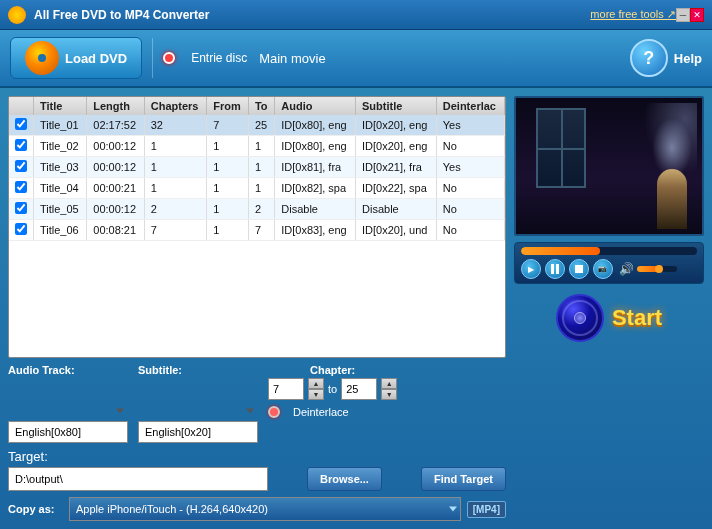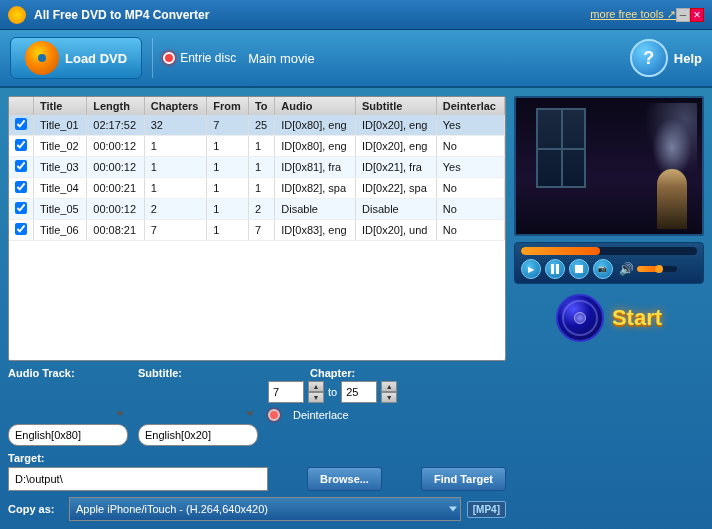--- a/index.html
+++ b/index.html
@@ -111,21 +111,21 @@
       width: 14px; height: 5px;
       background: linear-gradient(180deg, #ffe080 0%, #ffc030 100%);
       border-radius: 2px 2px 0 0;
       position: absolute;
       top: -4px; left: 0;
     }
 
     .separator { width: 1px; height: 40px; background: rgba(255,255,255,0.3); margin: 0 4px; }
 
     .disc-option {
-      display: flex; align-items: center; gap: 5px;
+      display: flex; align-items: center; gap: 16px;
       color: white; font-size: 12px; cursor: pointer;
     }
     .radio-dot {
       width: 12px; height: 12px;
       border-radius: 50%;
       border: 2px solid #fff;
       background: #ff4040;
       box-shadow: 0 0 4px #ff0000;
     }
 
@@ -227,21 +227,21 @@
       gap: 3px;
     }
     .control-label {
       color: white;
       font-size: 11px;
       font-weight: bold;
     }
     .select-box {
       background: white;
       border: 1px solid #888;
-      border-radius: 10px;
+      border-radius: 0;
       padding: 3px 20px 3px 6px;
       font-size: 11px;
       height: 22px;
       min-width: 120px;
       cursor: pointer;
       position: relative;
       -webkit-appearance: none;
       appearance: none;
       margin-top: 42px;
     }
@@ -304,21 +304,21 @@
       box-shadow: 0 0 3px red;
     }
     .deinterlace-label { color: white; font-size: 11px; }
 
     
     .target-row {
       display: flex;
       flex-direction: column;
       gap: 3px;
     }
-    .target-label { color: white; font-size: 11px; font-weight: bold; }
+    .target-label { color: white; font-size: 13px; font-weight: normal; }
     .target-input-row {
       display: flex; gap: 6px; align-items: center;
     }
     .target-input {
       flex: 1;
       height: 24px;
       border: 1px solid #888;
       background: white;
       padding: 2px 6px;
       font-size: 11px;

